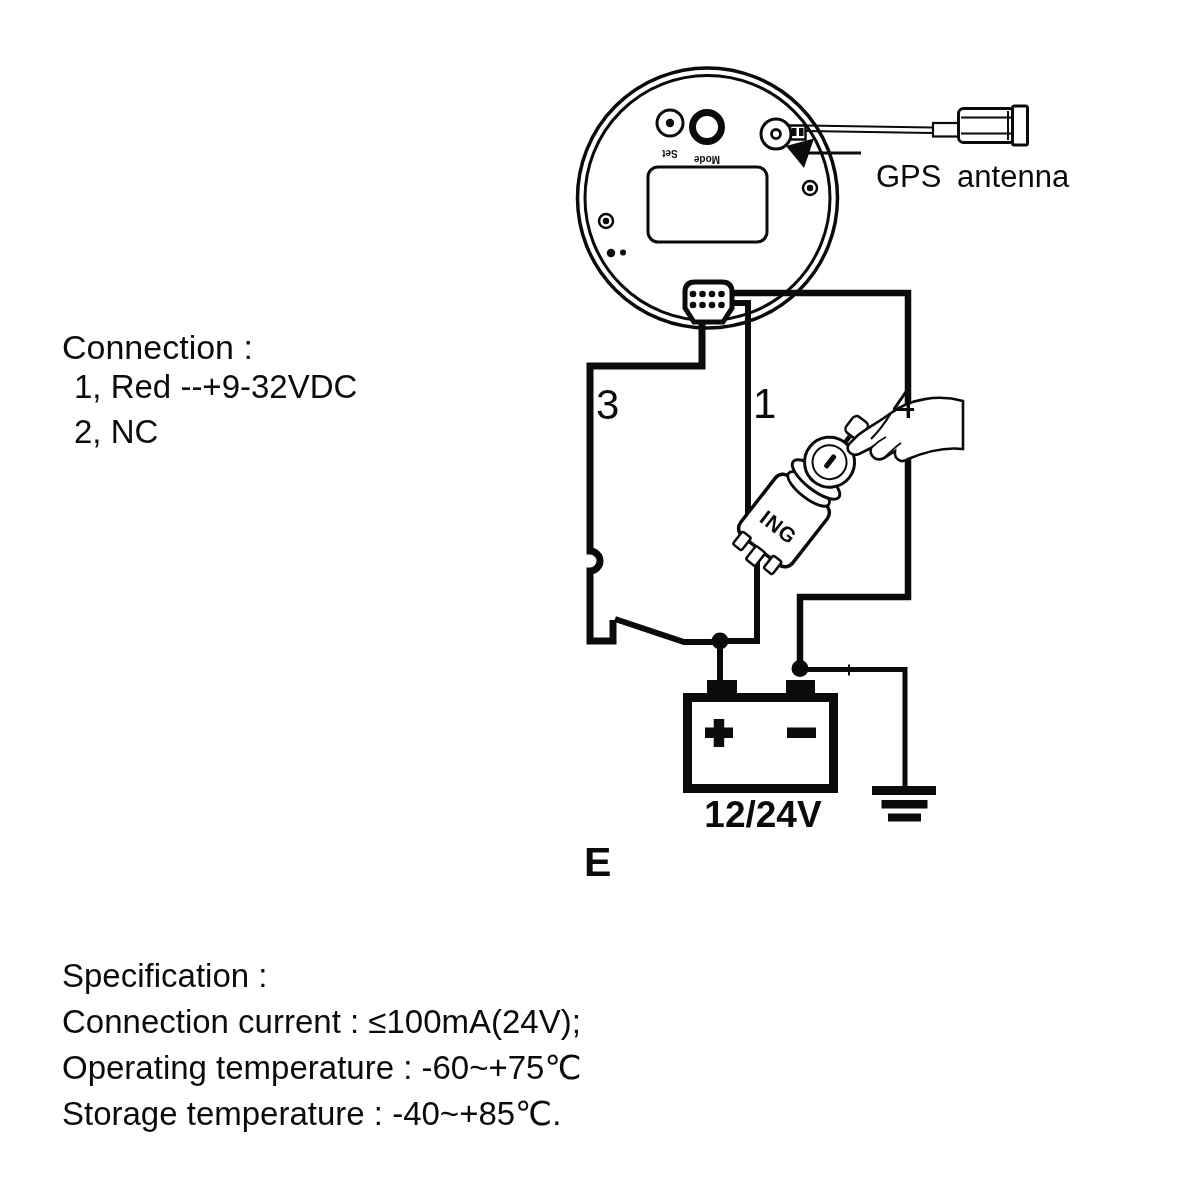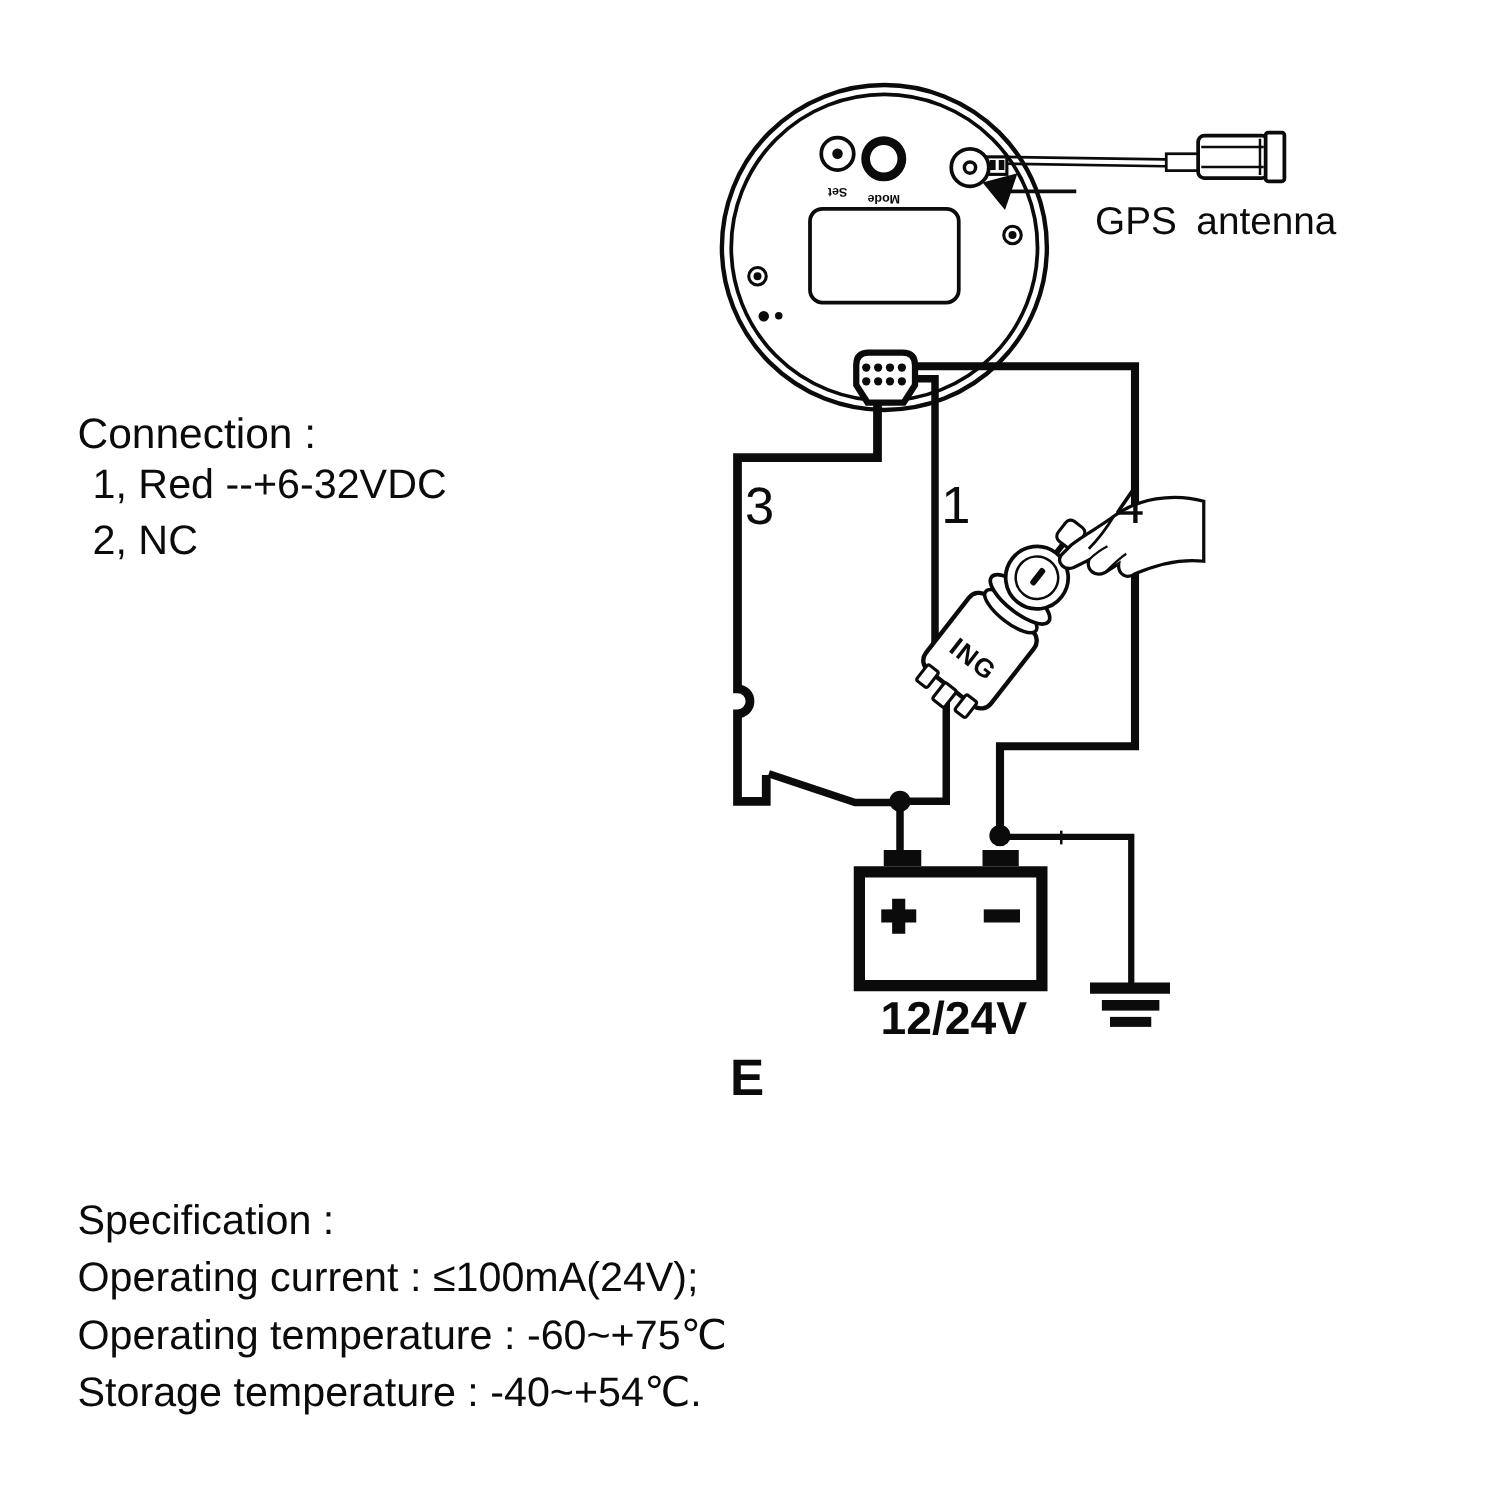--- a/index.html
+++ b/index.html
@@ -152,28 +152,28 @@
     </g>
 
     <text class="wire-num" x="596" y="419" font-size="42" stroke="none">3</text>
     <text class="wire-num" x="753" y="418" font-size="42" stroke="none">1</text>
     <text class="wire-num" x="892" y="418" font-size="42" stroke="none">4</text>
   </g>
 </svg>
 
 <div class="txt conn-head">Connection :</div>
 <div class="txt conn-items">
-  <div>1,  Red --+6-32VDC</div>
+  <div>1,  Red --+9-32VDC</div>
   <div>2,  NC</div>
 </div>
 
 <div class="txt caption">
   <span class="letter">E</span>
 </div>
 
 <div class="txt spec">
   <div>Specification :</div>
-  <div>Operating current :  ≤100mA(24V);</div>
+  <div>Connection current :  ≤100mA(24V);</div>
   <div>Operating temperature : -60~+75℃</div>
-  <div>Storage temperature : -40~+54℃.</div>
+  <div>Storage temperature : -40~+85℃.</div>
 </div>
 
 </div>
 
 </body></html>

